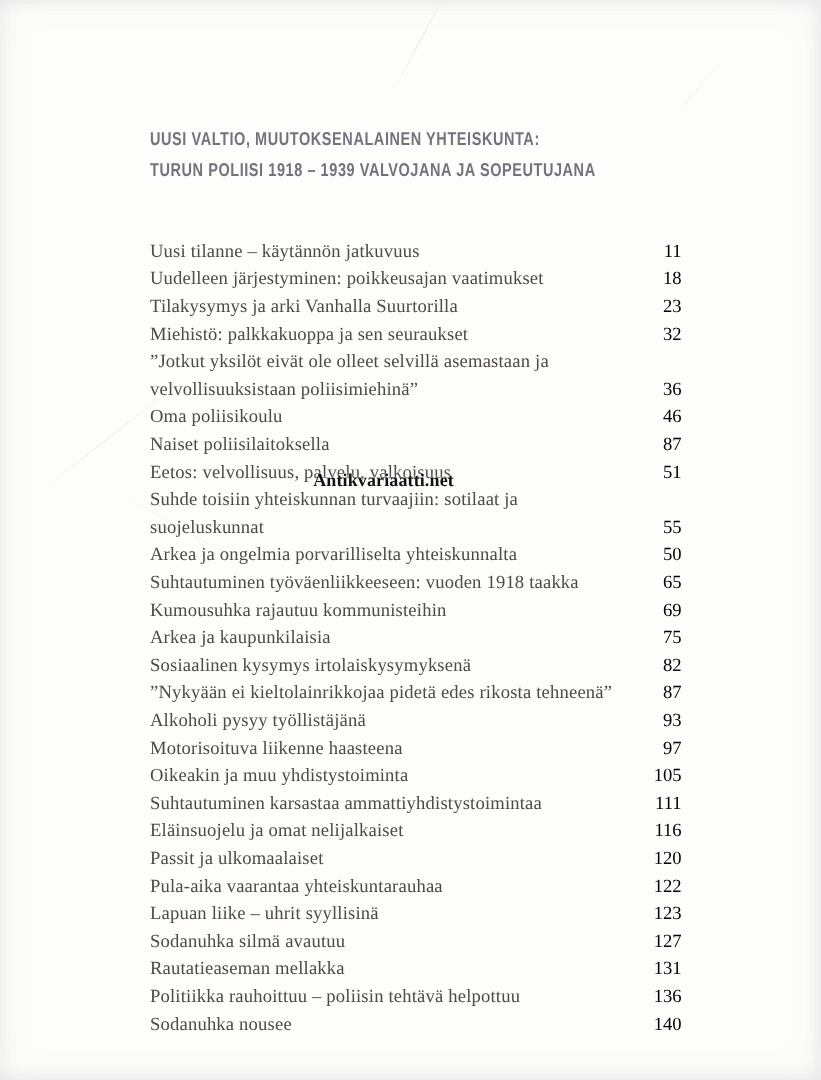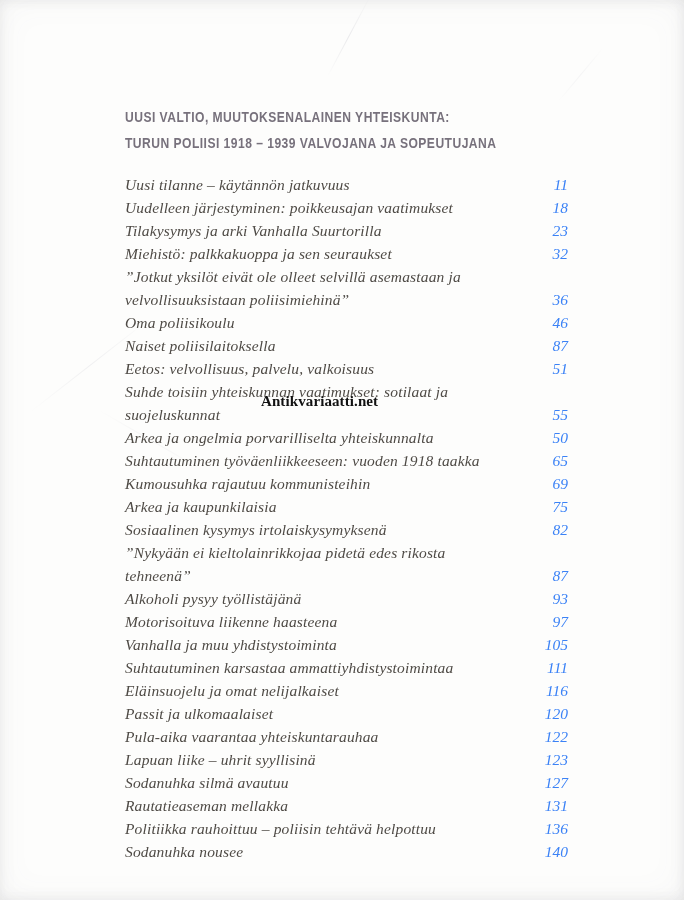--- a/index.html
+++ b/index.html
@@ -45,41 +45,40 @@
     letter-spacing: 0.6px;
     color: #77717c;
     transform: scaleX(0.78);
     transform-origin: left top;
     white-space: nowrap;
   }
 
   .toc-list {
     position: absolute;
     left: 125px;
-    top: 173px;
+    top: 198px;
     width: 443px;
-    font-style: italic;
   }
   .toc-row {
     display: flex;
     align-items: flex-end;
   }
   .toc-title {
     flex: 1;
     font-size: 15.5px;
     line-height: 23px;
     letter-spacing: 0.15px;
     color: #4e4a45;
   }
   .toc-page {
     width: 56px;
     text-align: right;
     font-size: 15.5px;
     line-height: 23px;
-    color: #3b82f6;
+    color: #000000;
   }
 
   .watermark {
     position: absolute;
     left: 261px;
     top: 393px;
     font-family: Liberation Serif, serif;
     font-weight: 700;
     font-size: 15px;
     letter-spacing: 0.1px;
@@ -150,21 +149,21 @@
         <div class="toc-page">87</div>
       </div>
       <div class="toc-row">
         <div class="toc-title">
           <div>Eetos: velvollisuus, palvelu, valkoisuus</div>
         </div>
         <div class="toc-page">51</div>
       </div>
       <div class="toc-row">
         <div class="toc-title">
-          <div>Suhde toisiin yhteiskunnan vaatimukset: sotilaat ja suojeluskunnat</div>
+          <div>Suhde toisiin yhteiskunnan turvaajiin: sotilaat ja suojeluskunnat</div>
         </div>
         <div class="toc-page">55</div>
       </div>
       <div class="toc-row">
         <div class="toc-title">
           <div>Arkea ja ongelmia porvarilliselta yhteiskunnalta</div>
         </div>
         <div class="toc-page">50</div>
       </div>
       <div class="toc-row">
@@ -204,21 +203,21 @@
         <div class="toc-page">93</div>
       </div>
       <div class="toc-row">
         <div class="toc-title">
           <div>Motorisoituva liikenne haasteena</div>
         </div>
         <div class="toc-page">97</div>
       </div>
       <div class="toc-row">
         <div class="toc-title">
-          <div>Vanhalla ja muu yhdistystoiminta</div>
+          <div>Oikeakin ja muu yhdistystoiminta</div>
         </div>
         <div class="toc-page">105</div>
       </div>
       <div class="toc-row">
         <div class="toc-title">
           <div>Suhtautuminen karsastaa ammattiyhdistystoimintaa</div>
         </div>
         <div class="toc-page">111</div>
       </div>
       <div class="toc-row">

